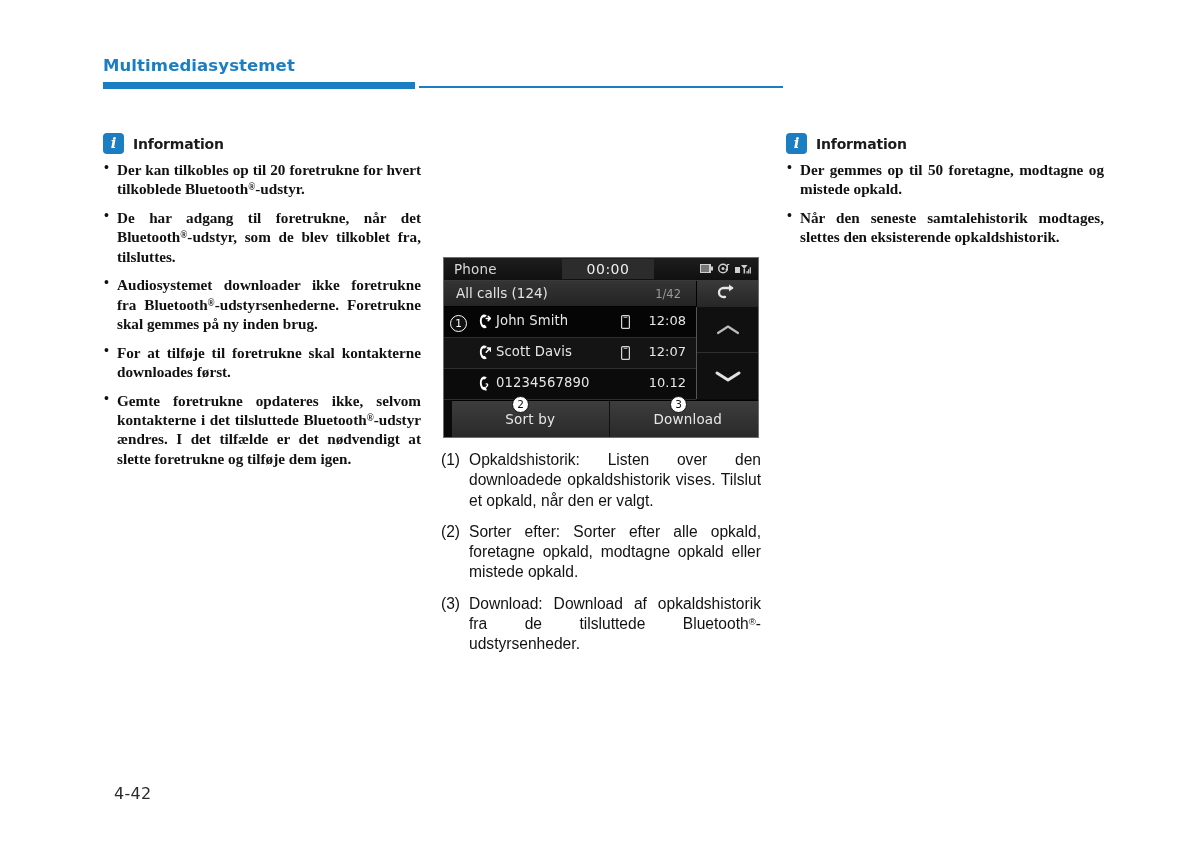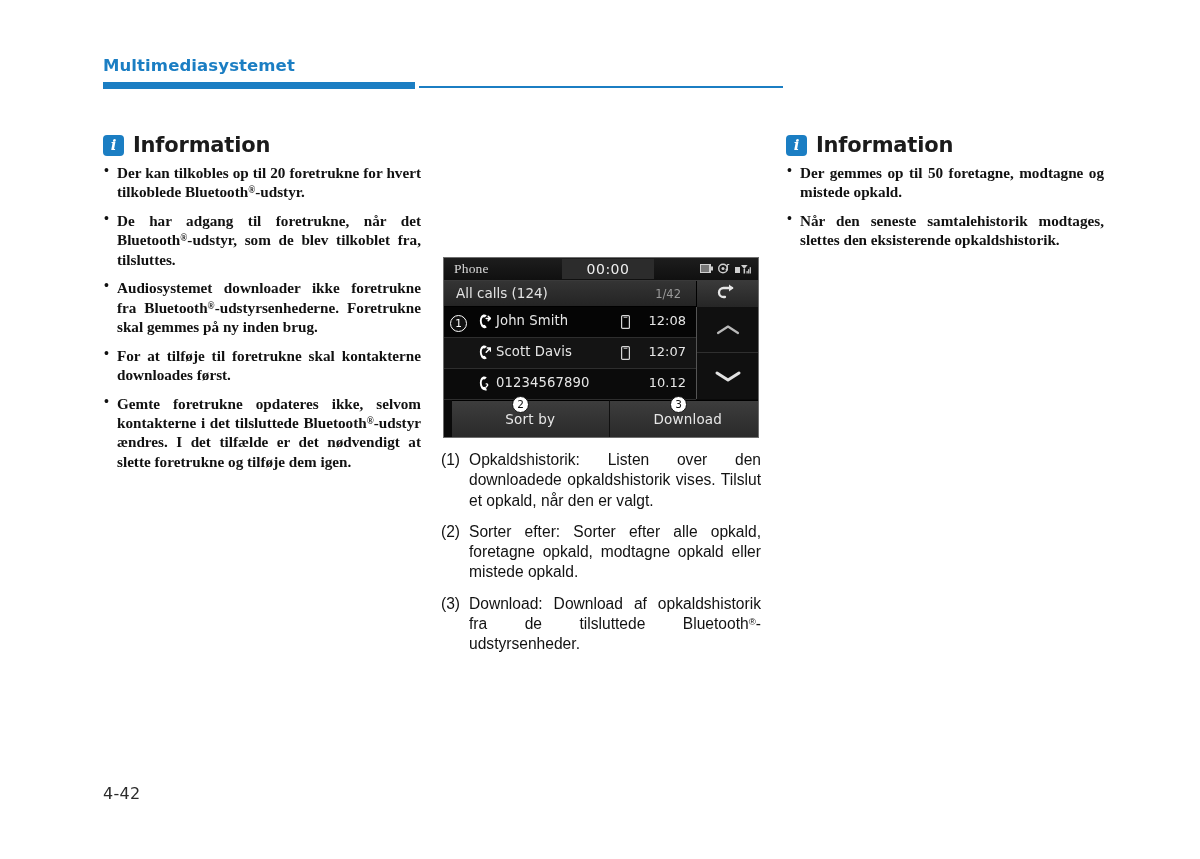--- a/index.html
+++ b/index.html
@@ -77,21 +77,21 @@
     font-family: "DejaVu Serif", serif;
     font-style: italic;
     font-weight: 700;
     font-size: 15px;
     line-height: 20px;
     text-align: center;
     flex: none;
   }
   .info-title {
     font-family: "DejaVu Sans", sans-serif;
-    font-size: 21px;
+    font-size: 14px;
     font-weight: 700;
     color: #1b1b1b;
     letter-spacing: -0.2px;
   }
 
   ul.bullets {
     list-style: none;
     margin: 0;
     padding: 0;
   }
@@ -166,21 +166,20 @@
     background: linear-gradient(#1d1d1d, #101010);
     border-bottom: 1px solid #3a3a3a;
     box-sizing: border-box;
   }
   .dev-app-name {
     position: absolute;
     left: 10px; top: 3px;
     font-size: 13.5px;
     color: #d8d8d8;
     letter-spacing: 0.2px;
-    font-family: Liberation Serif, serif;
   }
   .dev-clock-wrap {
     position: absolute;
     left: 118px; top: 1px;
     width: 92px; height: 20px;
     background: #2c2c2c;
     border-radius: 0;
   }
   .dev-clock {
     position: absolute;
@@ -347,21 +346,21 @@
   }
   .num-body {
     flex: 1 1 auto;
     text-align: justify;
     text-justify: inter-word;
   }
 
   
   .pagenum {
     position: absolute;
-    left: 103px;
+    left: 114px;
     top: 784px;
     font-family: "DejaVu Sans", sans-serif;
     font-size: 16px;
     color: #2b2b2b;
     letter-spacing: 0.3px;
   }
 </style>
 </head>
 <body>
 

